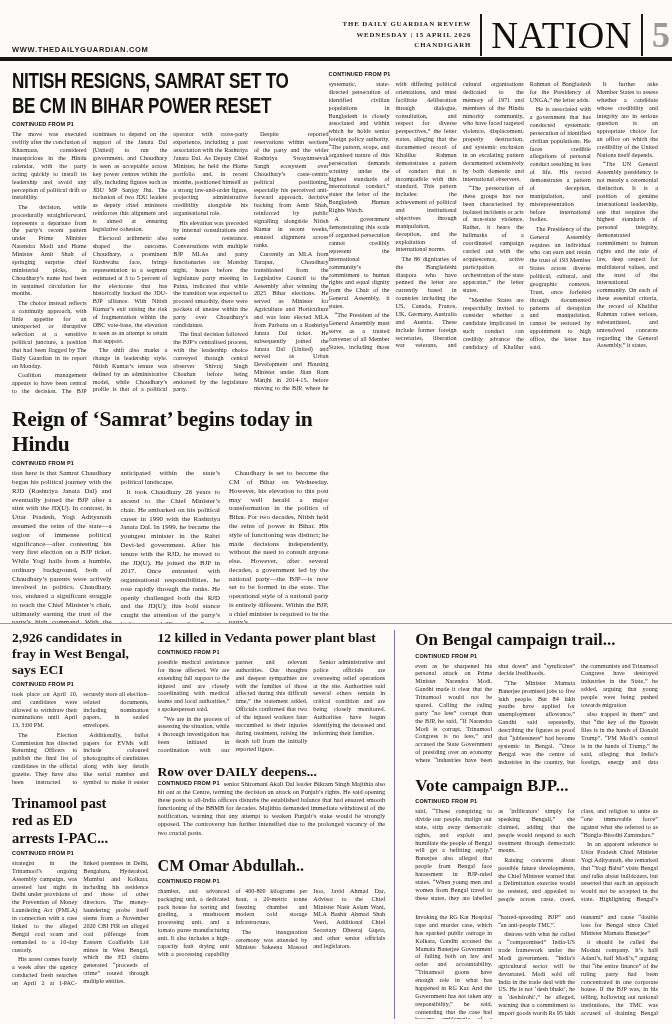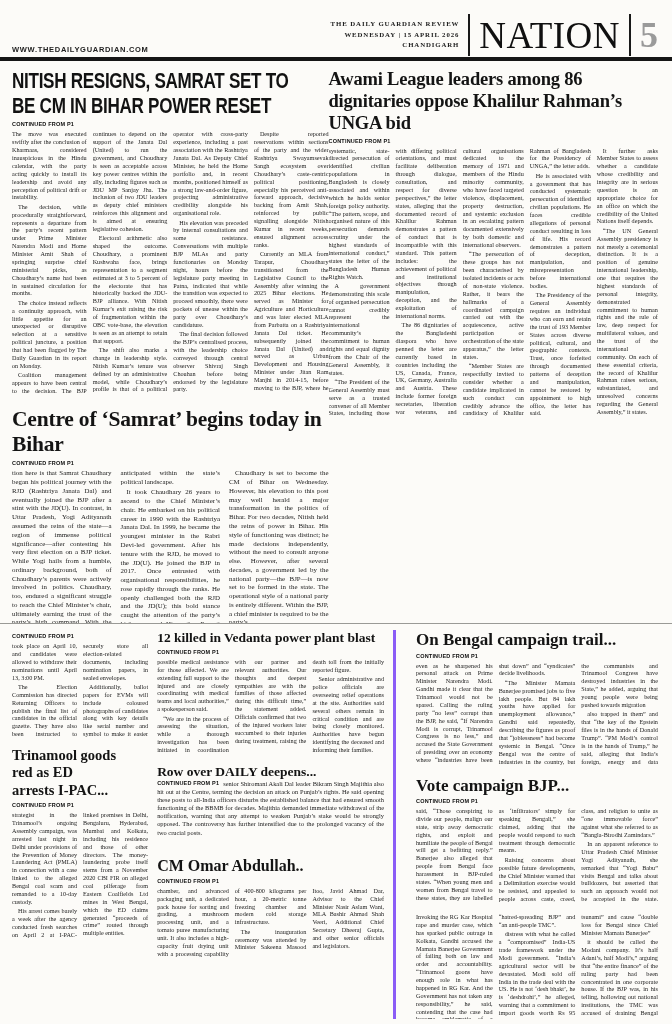--- a/index.html
+++ b/index.html
@@ -2,21 +2,21 @@
 <html><head>
 <meta charset="utf-8">
 <style>
   html,body{margin:0;padding:0;background:#e9e7e2;}
   .page{width:672px;height:1024px;background:#fcfbf8;color:#1b1b1b;position:relative;overflow:hidden;
         font-family:"Liberation Serif","DejaVu Serif",serif;}
   
   .masthead{height:57px;position:relative;}
   .site-url{position:absolute;left:12px;bottom:3px;font-family:"Liberation Sans","DejaVu Sans",sans-serif;
             font-size:7.5px;font-weight:700;letter-spacing:.7px;color:#222;}
-  .mast-right{position:absolute;right:14px;bottom:1px;display:flex;align-items:center;gap:9px;}
+  .mast-right{position:absolute;right:2px;bottom:1px;display:flex;align-items:center;gap:9px;}
   .mast-meta{text-align:right;font-size:6.8px;font-weight:700;letter-spacing:.9px;line-height:1.55;color:#222;}
   .vbar{width:2px;height:42px;background:#191919;}
   .section-name{font-size:37px;letter-spacing:.5px;color:#101010;line-height:1;}
   .page-num{font-size:36px;font-weight:700;color:#9a9a9a;line-height:1;}
   .thick-rule{height:4px;background:#161616;}
   .thin-rule{height:1px;background:#9a9a96;}
   
   .kicker{font-family:"Liberation Sans","DejaVu Sans",sans-serif;font-size:5.5px;font-weight:700;
           letter-spacing:.2px;color:#0d0d0d;margin:3px 0 3px;}
   .kicker.inline{float:left;margin:0 4px 0 0;}
@@ -34,21 +34,21 @@
   .nitish-body{column-count:4;column-gap:6px;font-size:6.2px;height:266px;}
   .reign{margin-top:11px;}
   .reign h2{font-size:21.5px;font-weight:700;letter-spacing:-.2px;}
   .reign-body{column-count:3;column-gap:9px;font-size:6.9px;height:185px;}
   .awami h2{font-size:18.5px;line-height:1.2;letter-spacing:-.2px;}
   .awami-body{column-count:5;column-gap:6px;font-size:6.2px;height:470px;}
   
   .bottom{display:flex;gap:9px;padding:6px 14px 0 12px;height:395px;overflow:hidden;box-sizing:border-box;}
   .strip-a{width:22.5%;}
   .strip-b{width:37.5%;}
-  .strip-c{width:40%;border-left:3px solid #8b5cf6;padding-left:20px;}
+  .strip-c{width:40%;border-left:1px solid #8b5cf6;padding-left:20px;}
   .bh{font-size:13.5px;line-height:1.18;}
   .bh-big{font-size:17px;line-height:1.15;}
   .c2926-body{column-count:2;column-gap:6px;font-size:6.2px;height:96px;}
   .trinamool{margin-top:9px;}
   .trinamool h3{max-width:106px;font-size:14.5px;line-height:1.2;}
   .trinamool-body{column-count:2;column-gap:6px;font-size:6.2px;height:168px;}
   .vedanta h3{white-space:nowrap;}
   .vedanta-body{column-count:3;column-gap:6px;font-size:6.2px;height:99px;}
   .bbmb{margin-top:7px;}
   .bbmb-body{font-size:6.4px;height:70px;}
@@ -98,34 +98,33 @@
             <p>Electoral arithmetic also shaped the outcome. Choudhary, a prominent Kushwaha face, brings representation to a segment estimated at 3 to 5 percent of the electorate that has historically backed the JDU-BJP alliance. With Nitish Kumar’s exit raising the risk of fragmentation within the OBC vote-base, the elevation is seen as an attempt to retain that support.</p>
             <p>The shift also marks a change in leadership style. Nitish Kumar’s tenure was defined by an administrative model, while Choudhary’s profile is that of a political operator with cross-party experience, including a past association with the Rashtriya Janata Dal. As Deputy Chief Minister, he held the Home portfolio and, in recent months, positioned himself as a strong law-and-order figure, projecting administrative credibility alongside his organisational role.</p>
             <p>His elevation was preceded by internal consultations and some resistance. Conversations with multiple BJP MLAs and party functionaries on Monday night, hours before the legislature party meeting in Patna, indicated that while the transition was expected to proceed smoothly, there were pockets of unease within the party over Choudhary’s candidature.</p>
             <p>The final decision followed the BJP’s centralised process, with the leadership choice conveyed through central observer Shivraj Singh Chouhan before being endorsed by the legislature party.</p>
             <p>Despite reported reservations within sections of the party and the wider Rashtriya Swayamsevak Sangh ecosystem over Choudhary’s caste-centric political positioning, especially his perceived anti-forward approach, decisive backing from Amit Shah, reinforced by public signalling alongside Nitish Kumar in recent weeks, ensured alignment across ranks.</p>
             <p>Currently an MLA from Tarapur, Choudhary transitioned from the Legislative Council to the Assembly after winning the 2025 Bihar elections. He served as Minister for Agriculture and Horticulture and was later elected MLA from Parbatta on a Rashtriya Janata Dal ticket. He subsequently joined the Janata Dal (United) and served as Urban Development and Housing Minister under Jitan Ram Manjhi in 2014-15, before moving to the BJP, where he was Panchayati Raj Minister in the Nitish Kumar-led NDA government and later Leader of the Opposition in the Legislative Council.</p>
           </div>
       </article>
 
       <article class="reign">
-        <h2>Centre of ‘Samrat’ begins today in Bihar</h2>
+        <h2>Reign of ‘Samrat’ begins today in Hindu</h2>
         <div class="kicker">CONTINUED FROM P1</div>
         <div class="cols reign-body">
             <p>tion here is that Samrat Chaudhary began his political journey with the RJD (Rashtriya Janata Dal) and eventually joined the BJP after a stint with the JD(U). In contrast, in Uttar Pradesh, Yogi Adityanath assumed the reins of the state—a region of immense political significance—after contesting his very first election on a BJP ticket. While Yogi hails from a humble, ordinary background, both of Chaudhary’s parents were actively involved in politics. Chaudhary, too, endured a significant struggle to reach the Chief Minister’s chair, ultimately earning the trust of the party’s high command. With the formation of a BJP government in Bihar, significant shifts are anticipated within the state’s political landscape.</p>
             <p>It took Chaudhary 26 years to ascend to the Chief Minister’s chair. He embarked on his political career in 1990 with the Rashtriya Janata Dal. In 1999, he became the youngest minister in the Rabri Devi-led government. After his tenure with the RJD, he moved to the JD(U). He joined the BJP in 2017. Once entrusted with organisational responsibilities, he rose rapidly through the ranks. He openly challenged both the RJD and the JD(U); this bold stance caught the attention of the party’s high-command. His mother, Parvati Devi, also served as an MLA.</p>
             <p>Chaudhary is set to become the CM of Bihar on Wednesday. However, his elevation to this post may well herald a major transformation in the politics of Bihar. For two decades, Nitish held the reins of power in Bihar. His style of functioning was distinct; he made decisions independently, without the need to consult anyone else. However, after several decades, a government led by the national party—the BJP—is now set to be formed in the state. The operational style of a national party is entirely different. Within the BJP, a chief minister is required to be the party’s</p>
           </div>
       </article>
 
     </div>
     <div class="tz-right">
 
       <article class="awami">
-        <h2>Awami League leaders among 86 dignitaries oppose Khalilur Rahman’s UNGA bid</h2>
         <div class="kicker">CONTINUED FROM P1</div>
         <div class="cols awami-body">
             <p>systematic, state-directed persecution of identified civilian populations in Bangladesh is closely associated and within which he holds senior foreign policy authority. “The pattern, scope, and organised nature of this persecution demands scrutiny under the highest standards of international conduct,” states the letter of the Bangladesh Human Rights Watch.</p>
             <p>A government demonstrating this scale of organised persecution cannot credibly represent the international community’s commitment to human rights and equal dignity from the Chair of the General Assembly, it states.</p>
             <p>“The President of the General Assembly must serve as a trusted convener of all Member States, including those with differing political orientations, and must facilitate deliberation through dialogue, consultation, and respect for diverse perspectives,” the letter states, alleging that the documented record of Khalilur Rahman demonstrates a pattern of conduct that is incompatible with this standard. This pattern includes: the achievement of political and institutional objectives through manipulation, deception, and the exploitation of international norms.</p>
             <p>The 86 dignitaries of the Bangladeshi diaspora who have penned the letter are currently based in countries including the US, Canada, France, UK, Germany, Australia and Austria. These include former foreign secretaries, liberation war veterans, and cultural organisations dedicated to the memory of 1971 and members of the Hindu minority community, who have faced targeted violence, displacement, property destruction, and systemic exclusion in an escalating pattern documented extensively by both domestic and international observers.</p>
             <p>“The persecution of these groups has not been characterised by isolated incidents or acts of non-state violence. Rather, it bears the hallmarks of a coordinated campaign carried out with the acquiescence, active participation or orchestration of the state apparatus,” the letter states.</p>
             <p>“Member States are respectfully invited to consider whether a candidate implicated in such conduct can credibly advance the candidacy of Khalilur Rahman of Bangladesh for the Presidency of UNGA,” the letter adds.</p>
             <p>He is associated with a government that has conducted systematic persecution of identified civilian populations. He faces credible allegations of personal conduct resulting in loss of life. His record demonstrates a pattern of deception, manipulation, and misrepresentation before international bodies.</p>
             <p>The Presidency of the General Assembly requires an individual who can earn and retain the trust of 193 Member States across diverse political, cultural, and geographic contexts. Trust, once forfeited through documented patterns of deception and manipulation, cannot be restored by appointment to high office, the letter has said.</p>
@@ -136,29 +135,30 @@
 
     </div>
   </div>
 
   <div class="thin-rule"></div>
 
   <div class="bottom">
 
     <div class="strip-a">
       <article>
+        <h3 class="bh">2,926 candidates in fray in West Bengal, says ECI</h3>
         <div class="kicker">CONTINUED FROM P1</div>
         <div class="cols c2926-body">
             <p>took place on April 10, and candidates were allowed to withdraw their nominations until April 13, 3:00 PM.</p>
             <p>The Election Commission has directed Returning Officers to publish the final list of candidates in the official gazette. They have also been instructed to securely store all election-related documents, including nomination papers, in sealed envelopes.</p>
             <p>Additionally, ballot papers for EVMs will include coloured photographs of candidates along with key details like serial number and symbol to make it easier for voters to identify them.</p>
           </div>
       </article>
       <article class="trinamool">
-        <h3>Trinamool goods red as ED arrests I-PAC...</h3>
+        <h3>Trinamool past red as ED arrests I-PAC...</h3>
         <div class="kicker">CONTINUED FROM P1</div>
         <div class="cols trinamool-body">
             <p>strategist in the Trinamool’s ongoing Assembly campaign, was arrested last night in Delhi under provisions of the Prevention of Money Laundering Act (PMLA) in connection with a case linked to the alleged Bengal coal scam and remanded to a 10-day custody.</p>
             <p>His arrest comes barely a week after the agency conducted fresh searches on April 2 at I-PAC-linked premises in Delhi, Bengaluru, Hyderabad, Mumbai and Kolkata, including his residence and those of other directors. The money-laundering probe itself stems from a November 2020 CBI FIR on alleged coal pilferage from Eastern Coalfields Ltd mines in West Bengal, which the ED claims generated “proceeds of crime” routed through multiple entities.</p>
           </div>
       </article>
     </div>
 
     <div class="strip-b">
       <article class="vedanta">

